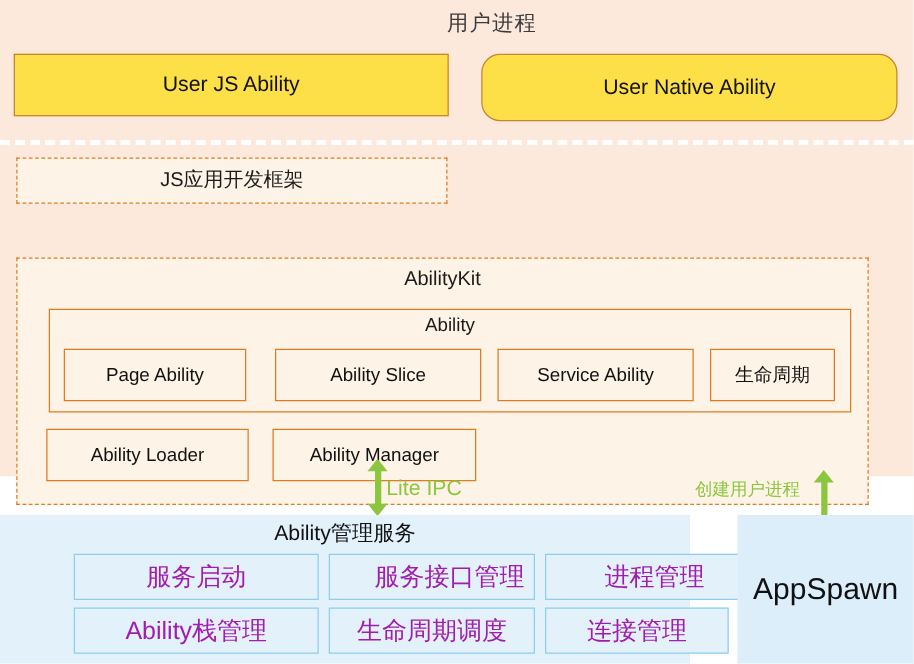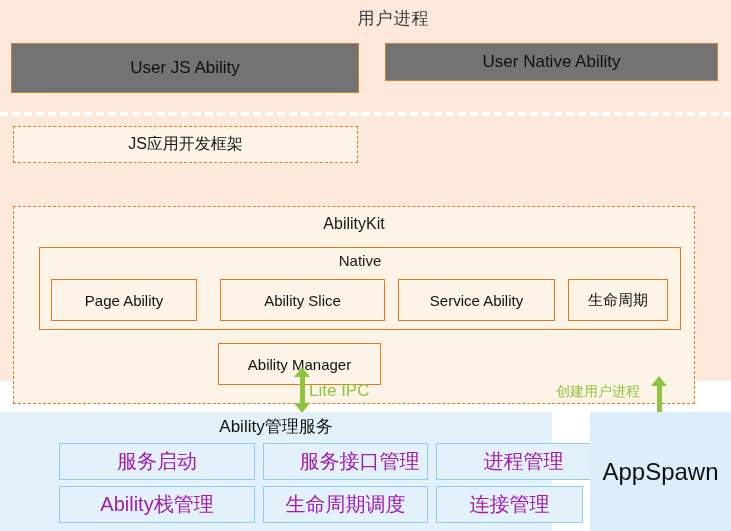--- a/index.html
+++ b/index.html
@@ -31,31 +31,31 @@
     text-align: center;
     font-family: "Liberation Serif", "DejaVu Serif", serif;
     font-size: 17px;
     color: #3b3b3b;
     letter-spacing: 1px;
     padding-left: 28px;
   }
 
   .ability-box {
     position: absolute;
-    background: #737373;
+    background: #fde047;
     border: 1px solid #cd8233;
     box-sizing: border-box;
     display: flex;
     align-items: center;
     justify-content: center;
     font-size: 17px;
     color: #111;
   }
   #user-js   { left: 11px;  top: 43px; width: 348px; height: 50px; }
-  #user-native { left: 385px; top: 43px; width: 333px; height: 38px; }
+  #user-native { left: 385px; top: 43px; width: 333px; height: 54px; border-radius: 15px; }
 
   
   .white-dash {
     position: absolute;
     left: 0; top: 112px;
     width: 731px;
     height: 0;
     border-top: 4px dashed #ffffff;
   }
 
@@ -224,28 +224,29 @@
   <div class="ability-box" id="user-native">User Native Ability</div>
 
   <div class="white-dash"></div>
 
   <div class="js-frame">JS应用开发框架</div>
 
   <div class="abilitykit">
     <div class="kit-title">AbilityKit</div>
 
     <div class="ability-group">
-      <div class="group-title">Native</div>
+      <div class="group-title">Ability</div>
 
       <div class="leaf" id="leaf-page">Page Ability</div>
       <div class="leaf" id="leaf-slice">Ability Slice</div>
       <div class="leaf" id="leaf-service">Service Ability</div>
       <div class="leaf" id="leaf-lifecycle">生命周期</div>
     </div>
 
+    <div class="leaf" id="leaf-loader">Ability Loader</div>
     <div class="leaf" id="leaf-manager">Ability Manager</div>
   </div>
 </div>
 
 <div>
   <div class="arrow-shaft-v" style="left:300px; top:376px; height:30px;"></div>
   <div class="arrow-head head-up" style="left:294px; top:367px;"></div>
   <div class="arrow-head head-down" style="left:294px; top:403px;"></div>
 </div>
 <div class="green-label" style="left:309px; top:381px;">Lite IPC</div>

